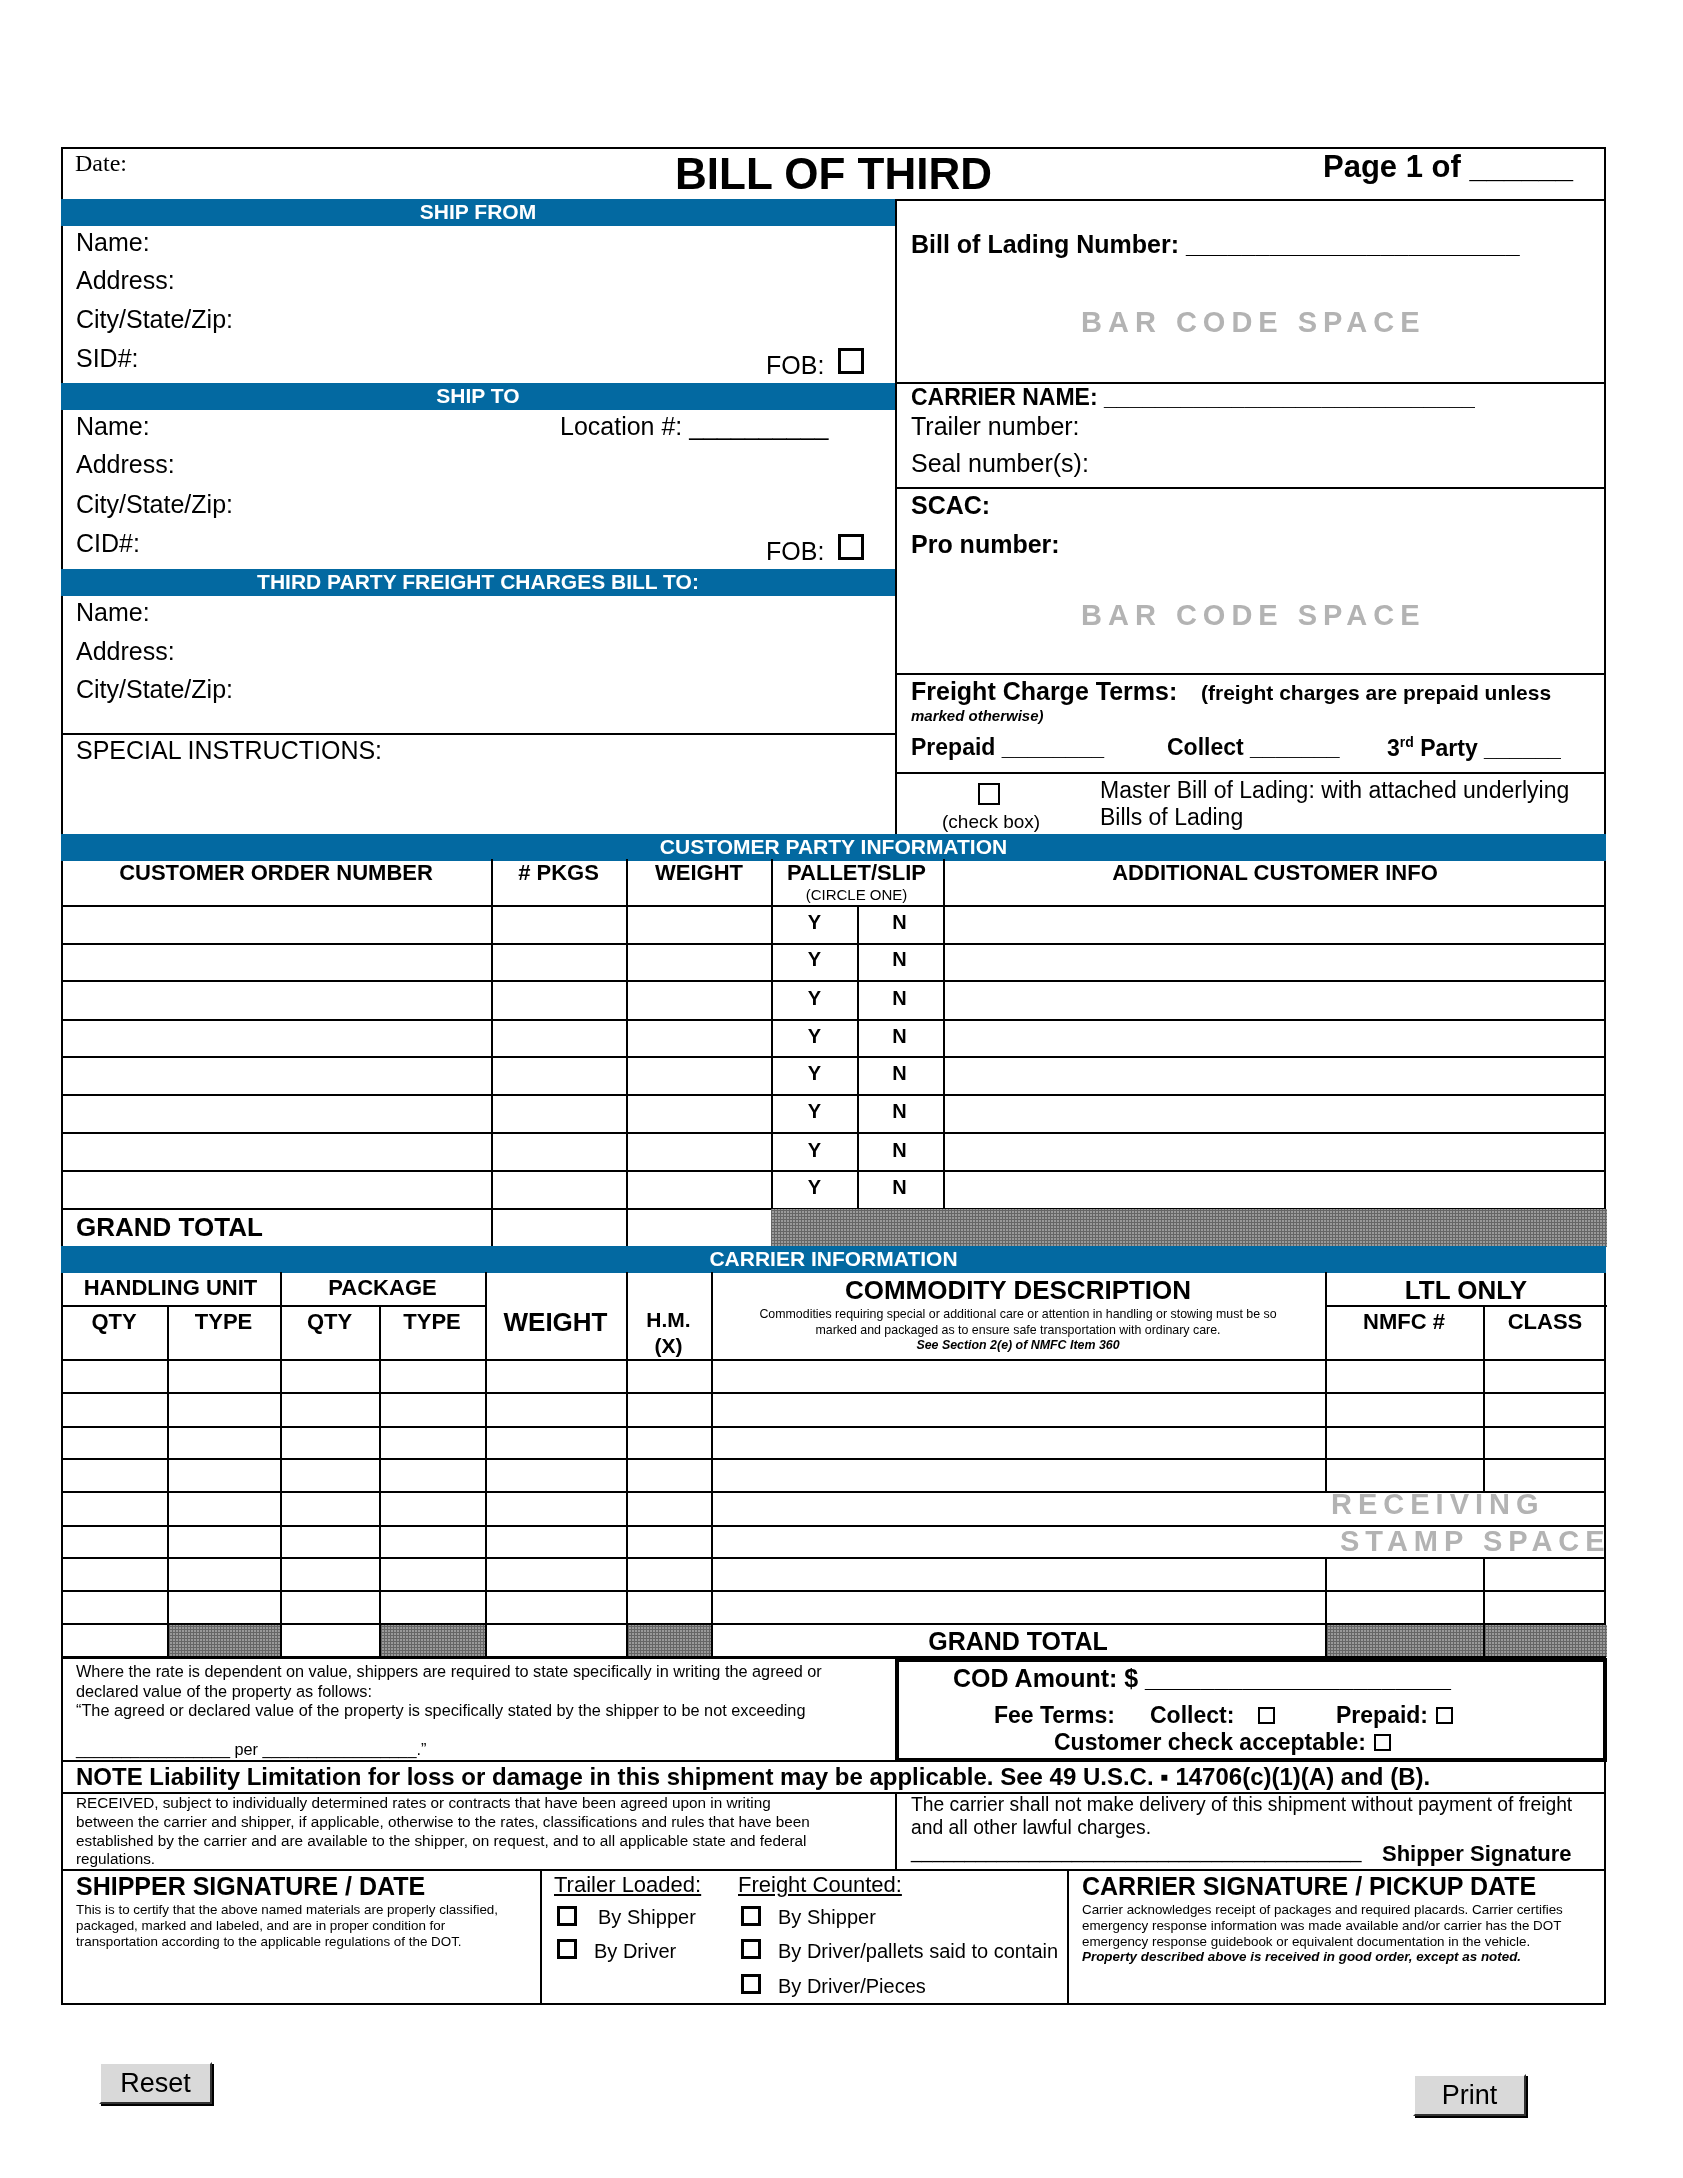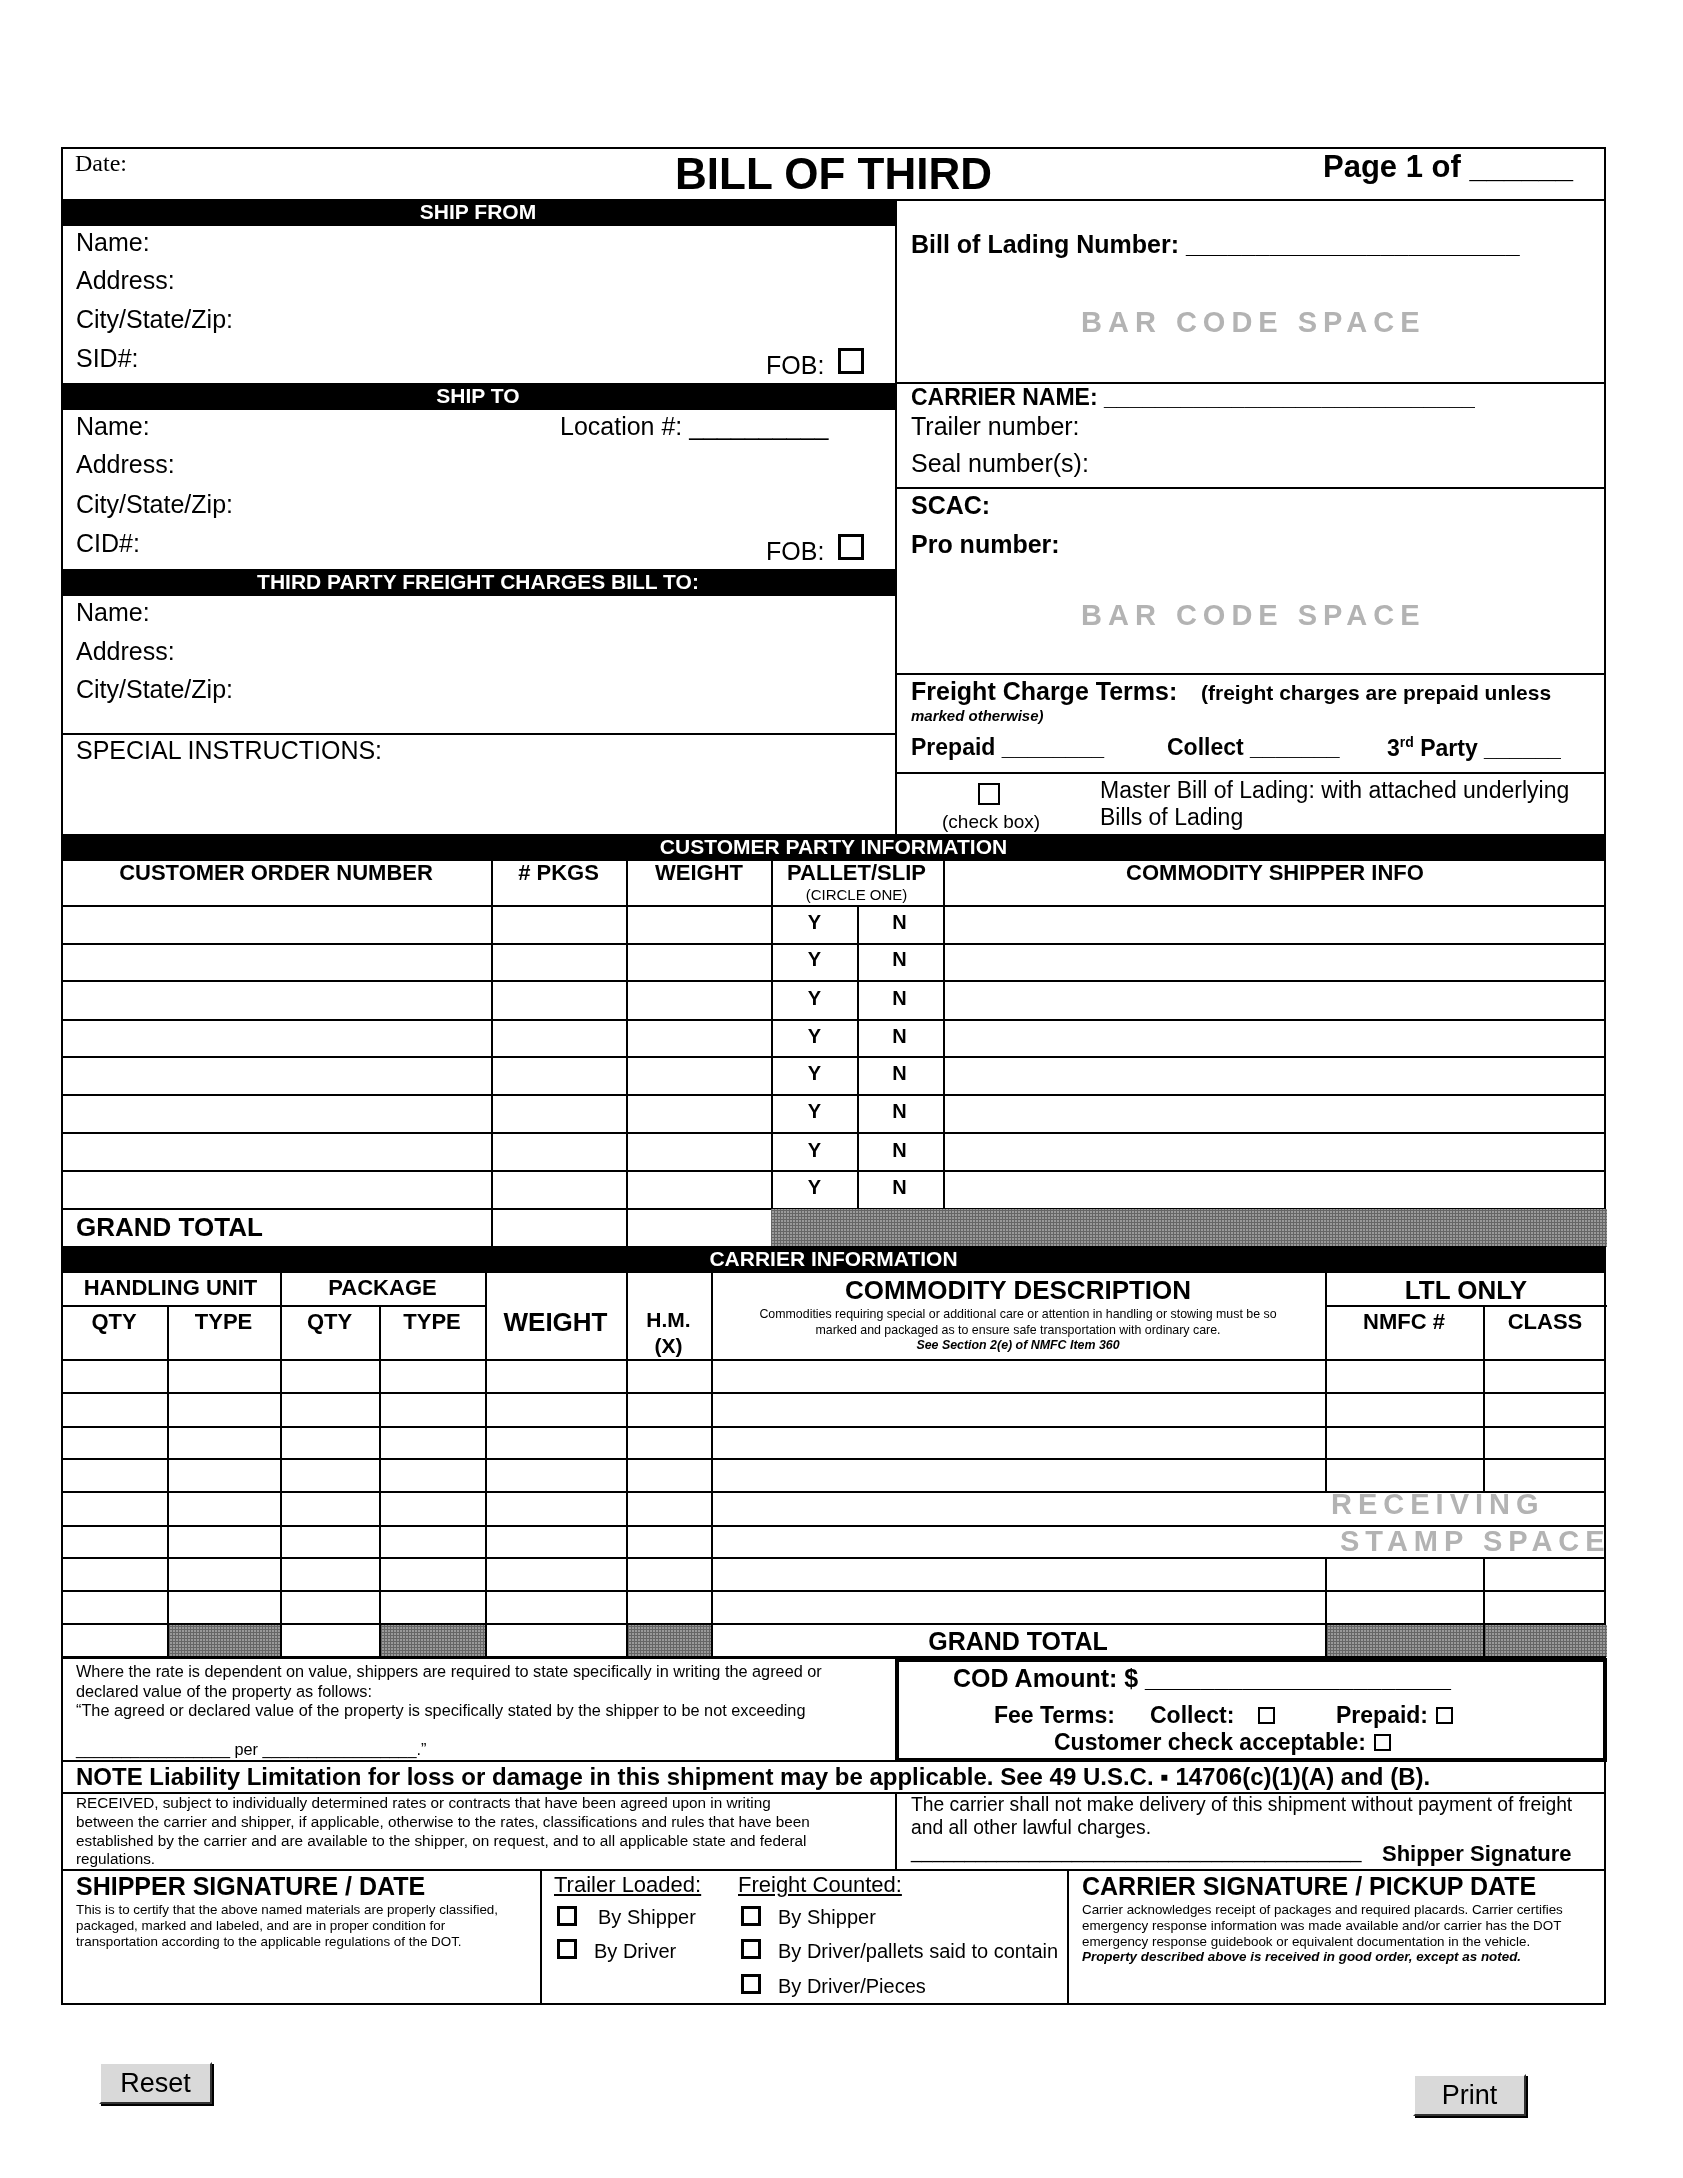--- a/index.html
+++ b/index.html
@@ -2,21 +2,21 @@
 <html><head>
 <meta charset="utf-8">
 <style>
   * { box-sizing: border-box; margin: 0; padding: 0; }
   html, body { width: 1683px; height: 2178px; background: #ffffff; }
   body { position: relative; font-family: "Liberation Sans", sans-serif; color: #000; overflow: hidden; }
   .abs { position: absolute; }
   .form { position: absolute; left: 61px; top: 147px; width: 1545px; height: 1858px; border: 2px solid #000; }
   .hline { position: absolute; height: 2px; background: #000; }
   .vline { position: absolute; width: 2px; background: #000; }
-  .bar { position: absolute; background: #000000; color: #fff; font-weight: bold; font-size: 21px; text-align: center; line-height: 26px; height: 27px; }
+  .bar { position: absolute; background: #0369a1; color: #fff; font-weight: bold; font-size: 21px; text-align: center; line-height: 26px; height: 27px; }
   .lbl { position: absolute; font-size: 25px; white-space: nowrap; }
   .bold { font-weight: bold; }
   .grey { color: #b3b3b3; font-weight: bold; letter-spacing: 6px; }
   .cb { position: absolute; border: 3px solid #000; background: #fff; cursor: pointer; }
   .cbs { position: absolute; border: 2px solid #000; background: #fff; cursor: pointer; }
   .hatch { position: absolute; background-color: #9a9a9a;
     background-image: repeating-linear-gradient(90deg, #666 0 1px, transparent 1px 3px), repeating-linear-gradient(0deg, #666 0 1px, transparent 1px 3px); }
   .cell { position: absolute; cursor: text; }
   .btn { position: absolute; background: #d9d9d9; border: 2px solid #333; border-top-color: #fff; border-left-color: #fff;
     box-shadow: 2px 2px 0 #000; font-size: 27px; text-align: center; cursor: pointer; }
@@ -99,21 +99,21 @@
 <div class="lbl" style="left:942px;top:811px;font-size:19px;">(check box)</div>
 <div class="lbl" style="left:1100px;top:777px;font-size:23px;">Master Bill of Lading: with attached underlying</div>
 <div class="lbl" style="left:1100px;top:804px;font-size:23px;">Bills of Lading</div>
 
 <div class="bar" style="left:61px;top:834px;width:1545px;">CUSTOMER PARTY INFORMATION</div>
 <div class="lbl bold center" style="left:61px;top:860px;width:430px;font-size:22px;">CUSTOMER ORDER NUMBER</div>
 <div class="lbl bold center" style="left:491px;top:860px;width:135px;font-size:22px;"># PKGS</div>
 <div class="lbl bold center" style="left:626px;top:860px;width:146px;font-size:22px;">WEIGHT</div>
 <div class="lbl bold center" style="left:771px;top:860px;width:171px;font-size:22px;">PALLET/SLIP</div>
 <div class="lbl center" style="left:771px;top:886px;width:171px;font-size:15px;">(CIRCLE ONE)</div>
-<div class="lbl bold center" style="left:943px;top:860px;width:664px;font-size:22px;">COMMODITY SHIPPER INFO</div>
+<div class="lbl bold center" style="left:943px;top:860px;width:664px;font-size:22px;">ADDITIONAL CUSTOMER INFO</div>
 
 <div class="vline" style="left:491px;top:859px;height:387px;"></div>
 <div class="vline" style="left:626px;top:859px;height:387px;"></div>
 <div class="vline" style="left:771px;top:859px;height:349px;"></div>
 <div class="vline" style="left:857px;top:906px;height:303px;"></div>
 <div class="vline" style="left:943px;top:859px;height:349px;"></div>
 
 <div id="co-rows">
     <div class="hline" style="left:61px;top:905px;width:1545px;"></div>
     <div class="cell" style="left:63px;top:908px;width:426px;height:34px;"></div>

